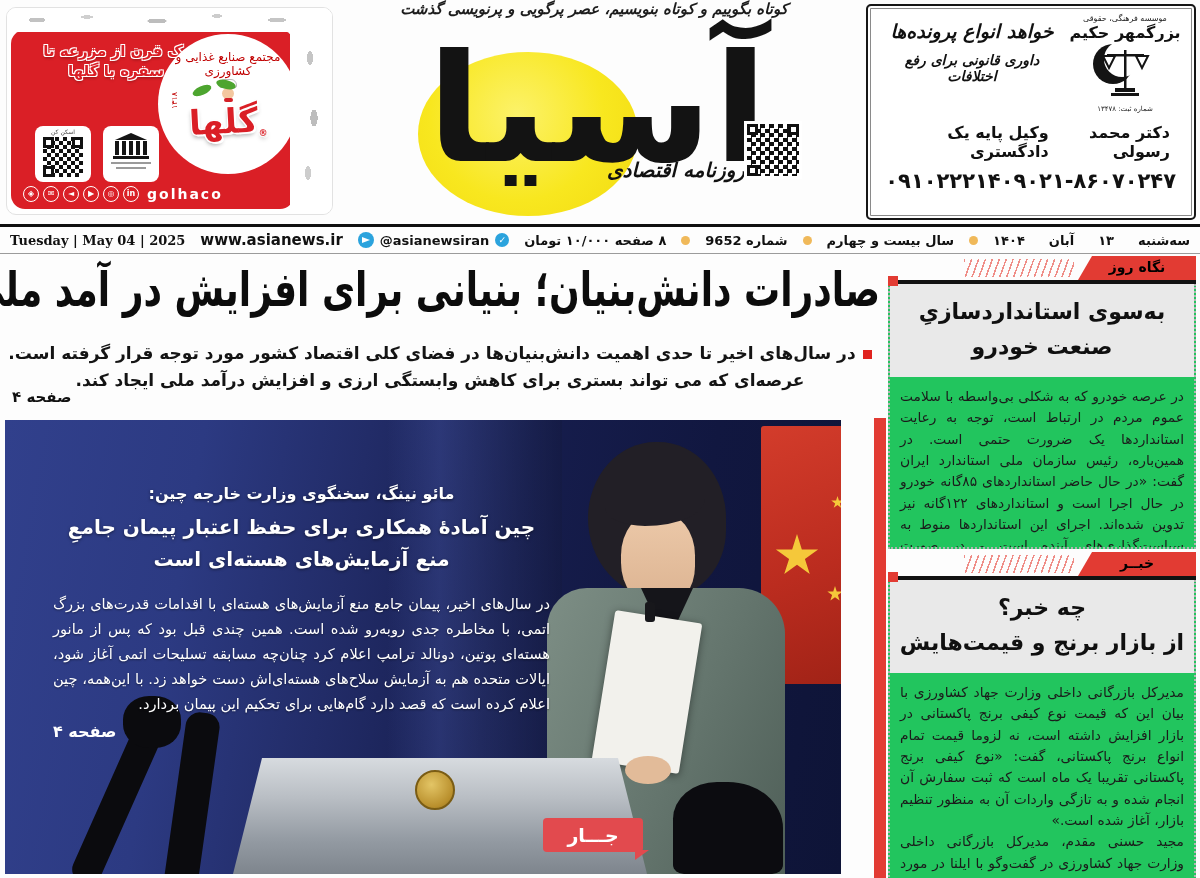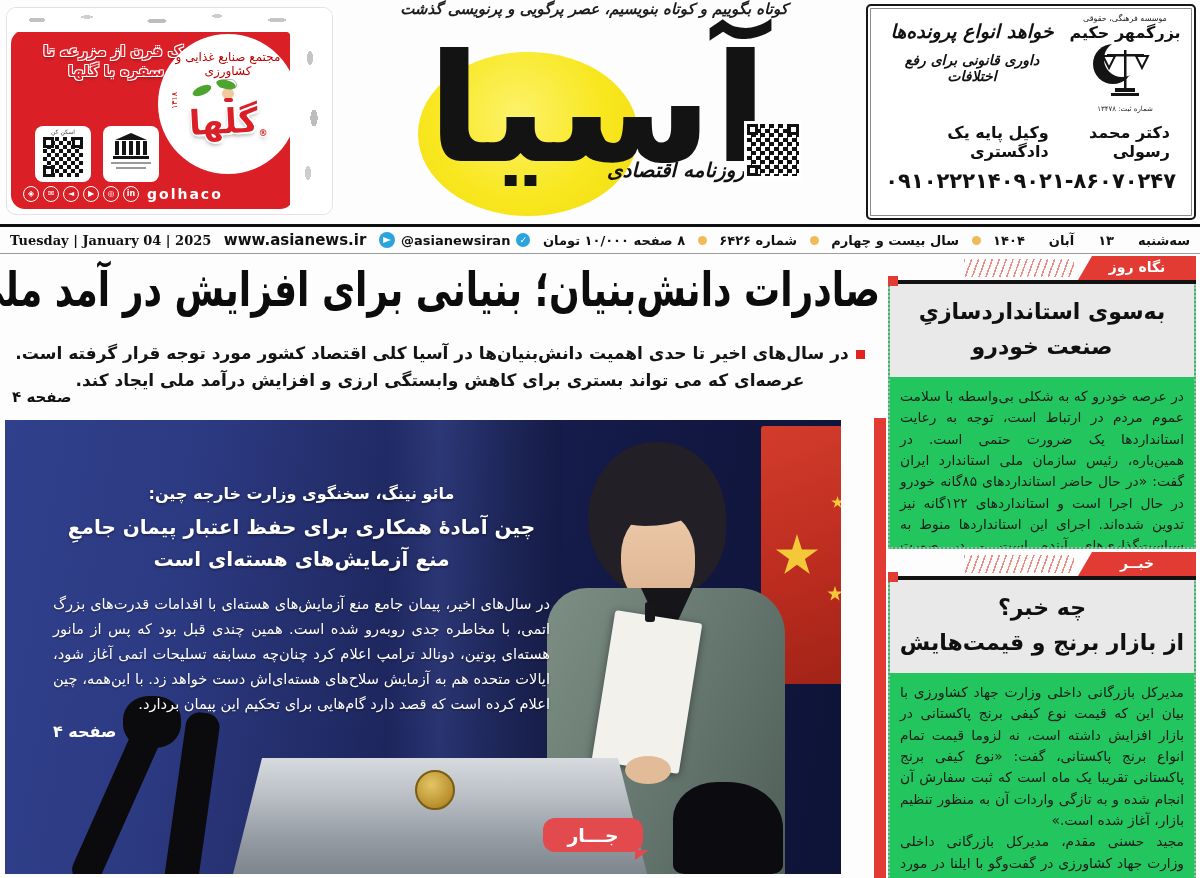--- a/index.html
+++ b/index.html
@@ -173,35 +173,35 @@
   .ph-kicker { text-align:center; font-size:16px; font-weight:600;
     text-shadow:0 1px 3px rgba(0,0,0,.5); }
   .ph-h { text-align:center; font-size:20px; font-weight:800; line-height:1.6; white-space:nowrap;
     text-shadow:0 1px 3px rgba(0,0,0,.5); }
   .ph-h.first { margin-top:8px; }
   .ph-body { margin-top:16px; font-size:14.6px; line-height:1.72; text-align:justify;
     font-weight:500; text-shadow:0 1px 2px rgba(0,0,0,.45); }
   .ph-pref { margin-top:6px; text-align:left; font-size:16px; font-weight:800; }
   .wm { position:absolute; left:538px; top:398px; width:100px; height:34px; background:#e24a4e;
     color:#fff; font-size:19px; font-weight:800; text-align:center; line-height:34px;
-    border-radius:12px; direction:rtl; }
+    border-radius:4px; direction:rtl; }
   .wm::after { content:""; position:absolute; right:-6px; bottom:-8px; width:0; height:0;
     border-left:14px solid #e24a4e; border-bottom:10px solid transparent; }
 
   
   .redbar { left:874px; top:418px; width:12px; height:460px; background:#e23b33; }
   .sidebar { left:888px; top:256px; width:308px; height:622px; }
   .section { position:absolute; left:0; width:308px; }
   .sec1 { top:0; } .sec2 { top:296px; }
   .tabrow { position:relative; height:24px; }
   .hatch { position:absolute; right:122px; top:3px; width:110px; height:18px;
     background:repeating-linear-gradient(110deg,#ef8d87 0 1.5px, transparent 1.5px 6.5px); }
   .tab { position:absolute; right:0; top:0; width:118px; height:24px; background:#e23b33;
     clip-path:polygon(14px 0, 100% 0, 100% 100%, 0 100%);
-    color:#ffffff; font-size:14px; font-weight:700; text-align:center; line-height:23px; direction:rtl; }
+    color:#000000; font-size:14px; font-weight:700; text-align:center; line-height:23px; direction:rtl; }
   .srule { position:relative; height:3.5px; background:#121212; }
   .srule .sq { position:absolute; left:0px; top:-4px; width:10px; height:10px; background:#e23b33; }
   .sbox { border:2px dotted #b3b3b3; border-top:none; background:#22c55e; overflow:hidden; }
   .sec1 .sbox { height:265px; }
   .sec2 .sbox { height:300px; }
   .stitle { background:#e9e9e9; text-align:center; direction:rtl; font-size:22px; font-weight:800;
     line-height:1.62; padding:10px 4px 12px; color:#101010; }
   .sbody { padding:9px 10px 0; direction:rtl; text-align:justify; font-size:13.8px;
     line-height:1.55; color:#1b1b1b; white-space:pre-line; }
 </style>
@@ -303,36 +303,36 @@
   <div class="abs d-row">
     <div class="d-date">
       <span>سه‌شنبه</span>
       <span>۱۳</span>
       <span>آبان</span>
       <span>۱۴۰۴</span>
     </div>
     <span class="d-dot"></span>
     <span>سال بیست و چهارم</span>
     <span class="d-dot"></span>
-    <span>شماره ۶۴۲۶</span>
+    <span>شماره 9652</span>
     <span class="d-dot"></span>
     <span>۸ صفحه ۱۰/۰۰۰ تومان</span>
     <div class="d-ltr">
       <span class="tg-ic"></span>
       <span>@asianewsiran</span>
       <span class="vf-ic">✓</span>
     </div>
     <span class="d-ltr" style="font-size:15px; font-weight:700;">www.asianews.ir</span>
-    <span class="d-ltr" style="font-family:'DejaVu Serif',serif;">Tuesday | January 04 | 2025</span>
+    <span class="d-ltr" style="font-family:'DejaVu Serif',serif;">Tuesday | May 04 | 2025</span>
   </div>
   <div class="abs d-rule-bot"></div>
 
   <div class="abs lead-h">صادرات دانش‌بنیان؛ بنیانی برای افزایش در آمد ملی</div>
   <div class="abs lead-deck">
-    <span class="bullet"></span><span>در سال‌های اخیر تا حدی اهمیت دانش‌بنیان‌ها در آسیا کلی اقتصاد کشور مورد توجه قرار گرفته است. عرصه‌ای که می تواند بستری برای کاهش وابستگی ارزی و افزایش درآمد ملی ایجاد کند.</span>
+    <span class="bullet"></span><span>در سال‌های اخیر تا حدی اهمیت دانش‌بنیان‌ها در فضای کلی اقتصاد کشور مورد توجه قرار گرفته است. عرصه‌ای که می تواند بستری برای کاهش وابستگی ارزی و افزایش درآمد ملی ایجاد کند.</span>
   </div>
   <div class="abs lead-pref">صفحه ۴</div>
 
   <div class="abs photo">
     <div class="ph-panel"></div>
     <div class="flag">
       <span class="star s1"></span>
       <span class="star s2"></span>
       <span class="star s3"></span>
     </div>

